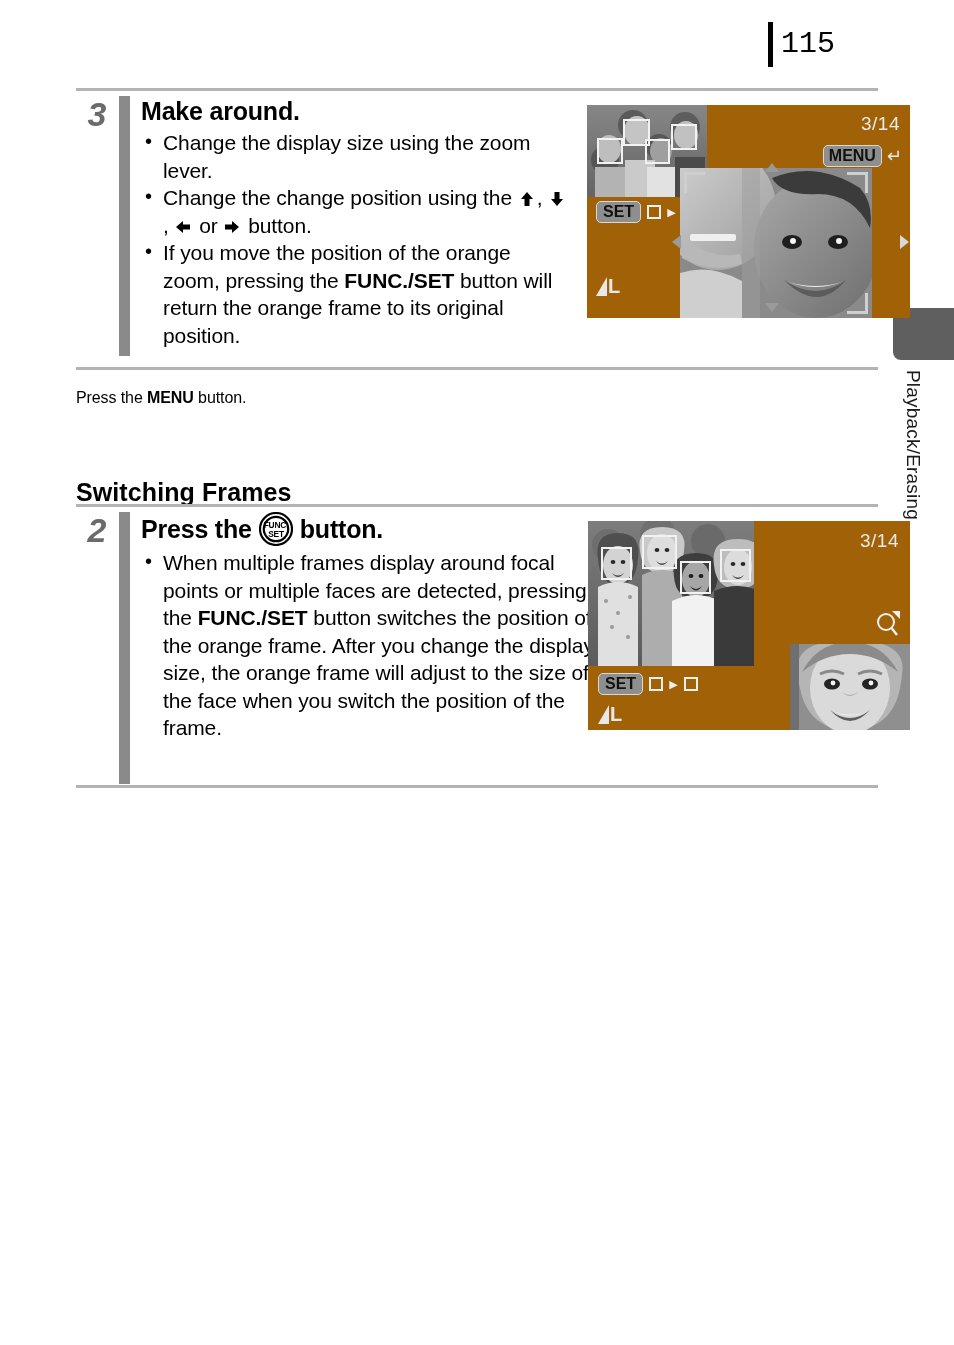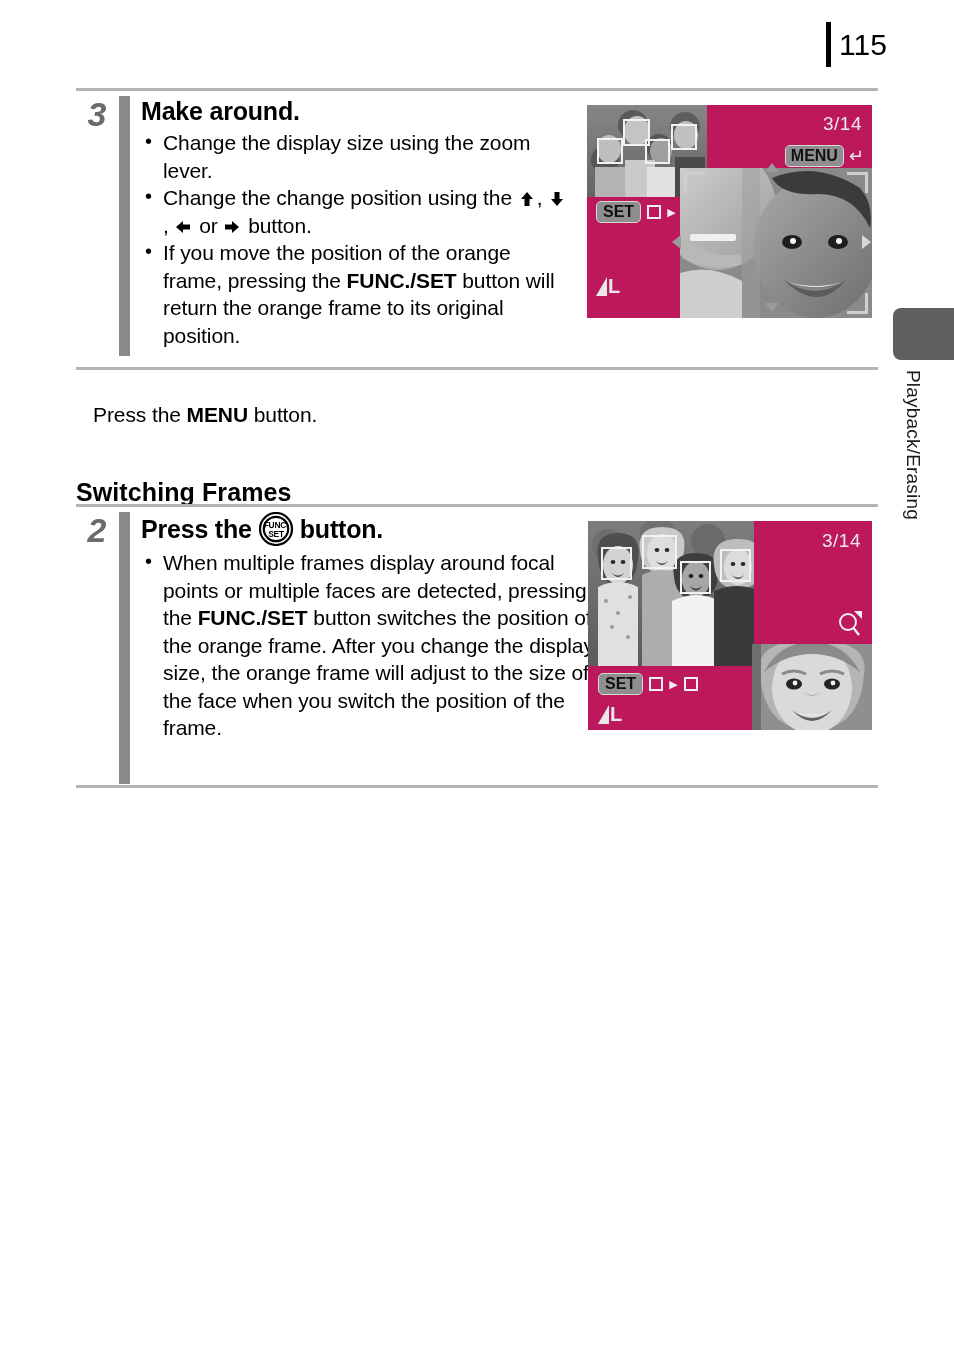--- a/index.html
+++ b/index.html
@@ -13,23 +13,24 @@
     position: relative;
     font-family: "Liberation Sans", sans-serif;
     color: #000;
     overflow: hidden;
   }
 
   
   .page-header {
     position: absolute;
     top: 22px;
-    left: 826px;
+    left: 768px;
     display: flex;
     align-items: center;
+    font-family: Liberation Mono, monospace;
   }
   .page-header .bar {
     width: 5px;
     height: 45px;
     background: #000;
   }
   .page-number {
     font-size: 30px;
     line-height: 45px;
     margin-left: 8px;
@@ -159,42 +160,43 @@
     width: 500px;
   }
   .sec-head {
     font-size: 21px;
     font-weight: bold;
     line-height: 27px;
     margin: 0;
     letter-spacing: -0.1px;
   }
   .sec-line {
-    font-size: 21px;
+    font-size: 16px;
     line-height: 27px;
-    margin: 17px;
+    margin: 0;
     letter-spacing: -0.1px;
   }
   .sec-line b { font-weight: bold; }
   .section-title {
     position: absolute;
     left: 76px;
     font-size: 25px;
     font-weight: bold;
     letter-spacing: 0.1px;
     line-height: 30px;
     margin: 0;
   }
 
   
   .lcd {
     position: absolute;
-    background: #be185d;
+    background: #a16207;
     overflow: hidden;
     font-family: "Liberation Sans", sans-serif;
+    padding-left: 38px;
   }
   .lcd-photo {
     position: absolute;
     overflow: hidden;
     background: #777;
   }
   .lcd-counter {
     position: absolute;
     color: #e9e9e9;
     font-size: 19px;
@@ -316,21 +318,21 @@
               <path d="M8 1 L14 8 L10.5 8 L10.5 15 L5.5 15 L5.5 8 L2 8 Z" fill="#000"></path>
             </svg></span><span>, </span><span class="arrow-glyph"><svg viewBox="0 0 16 16" width="16" height="16">
               <path d="M8 15 L2 8 L5.5 8 L5.5 1 L10.5 1 L10.5 8 L14 8 Z" fill="#000"></path>
             </svg></span><span>, </span><span class="arrow-glyph"><svg viewBox="0 0 16 16" width="16" height="16">
               <path d="M1 8 L8 2 L8 5.5 L15 5.5 L15 10.5 L8 10.5 L8 14 Z" fill="#000"></path>
             </svg></span><span> or </span><span class="arrow-glyph"><svg viewBox="0 0 16 16" width="16" height="16">
               <path d="M15 8 L8 14 L8 10.5 L1 10.5 L1 5.5 L8 5.5 L8 2 Z" fill="#000"></path>
             </svg></span><span> button.</span>
       </li>
       <li>
-        <span>If you move the position of the orange frame, pressing the </span><b>FUNC./SET</b><span> button will return the orange frame to its original position.</span>
+        <span>If you move the position of the orange zoom, pressing the </span><b>FUNC./SET</b><span> button will return the orange frame to its original position.</span>
       </li>
     </ul>
   </div>
 </div>
 
 <div class="lcd" style="left:587px; top:105px; width:285px; height:213px;">
 
   <div class="lcd-photo" style="left:0px; top:0px; width:120px; height:92px;">
     <svg width="120" height="92" viewBox="0 0 120 92" preserveAspectRatio="none">
       <defs>

